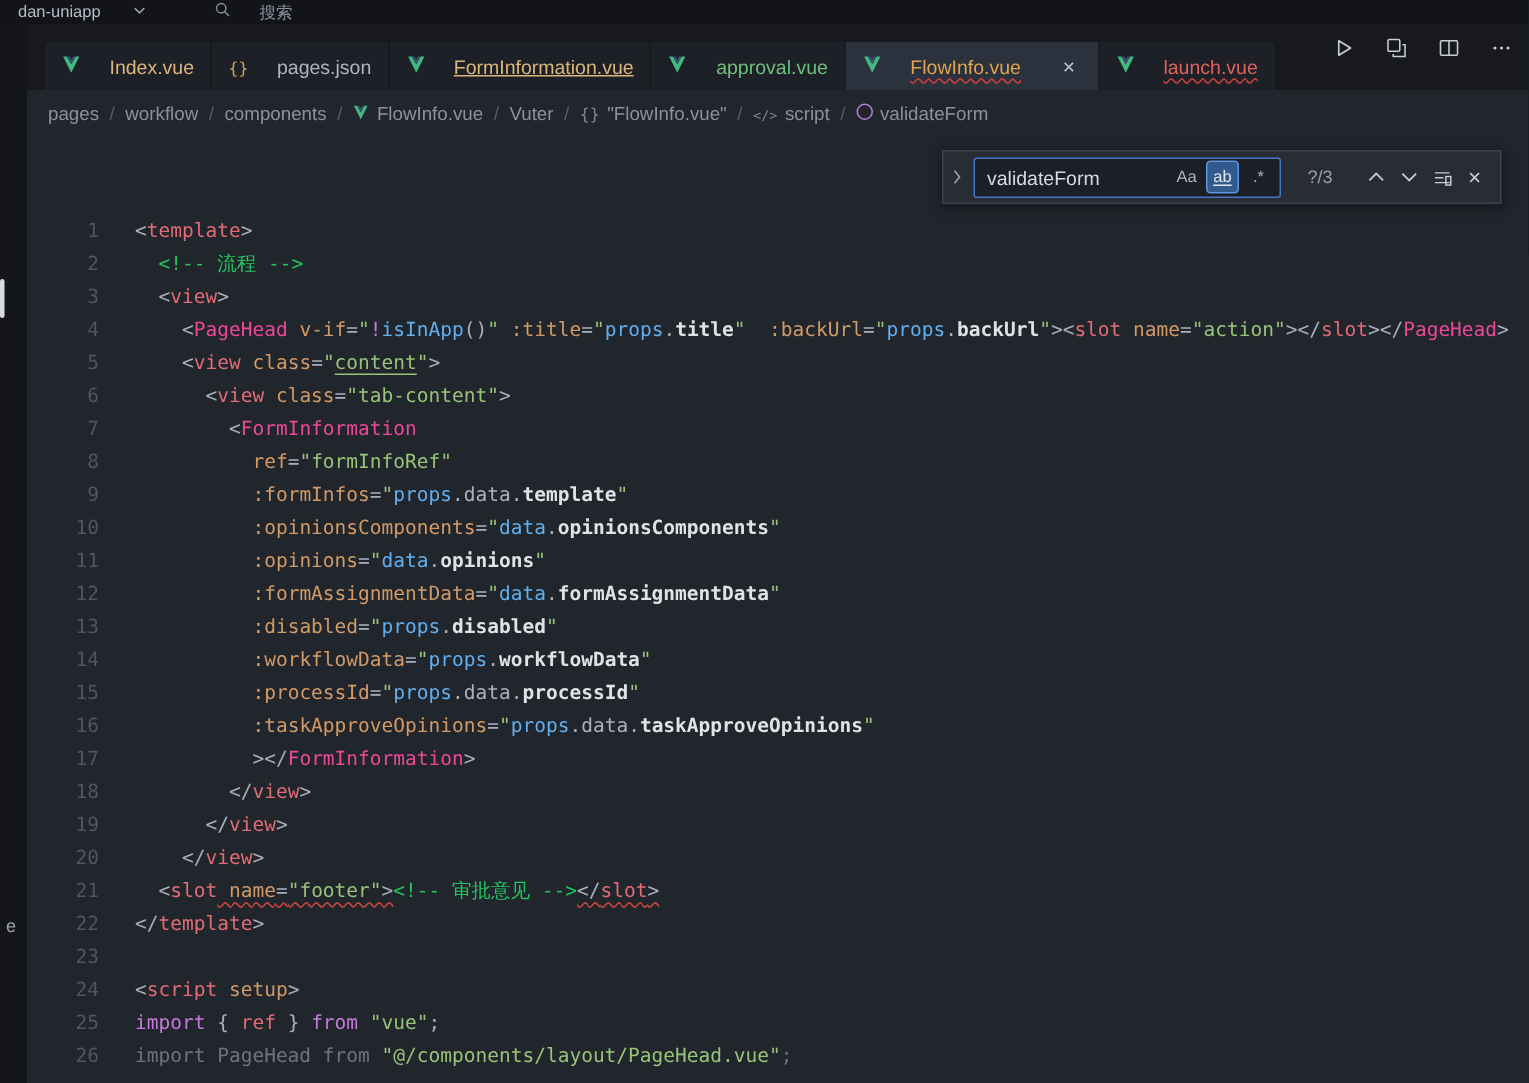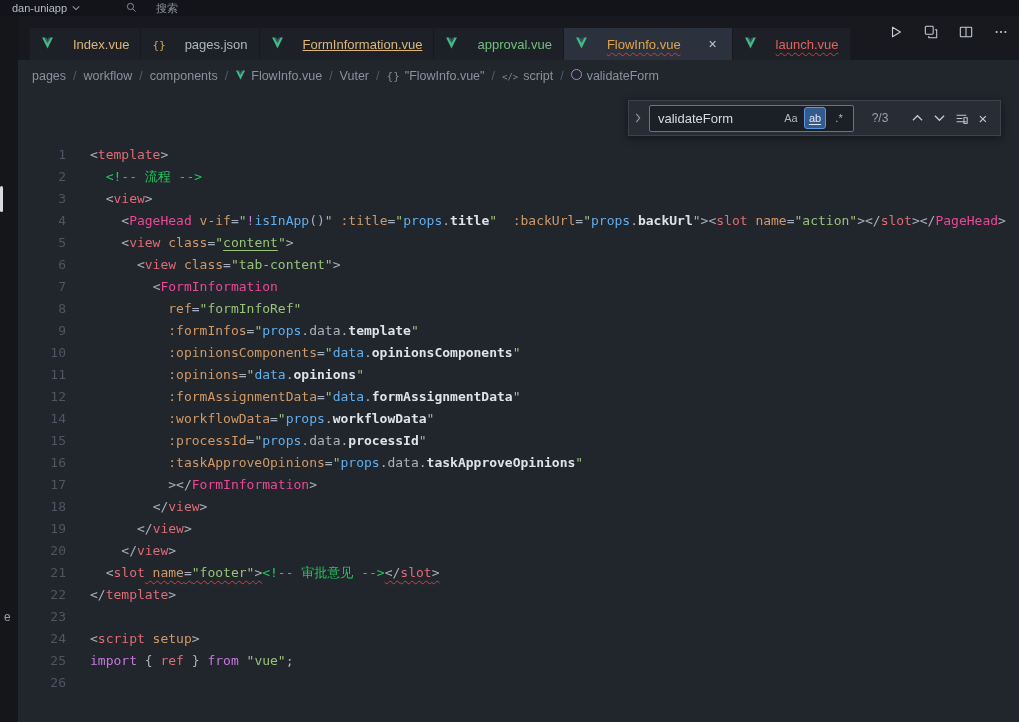--- a/index.html
+++ b/index.html
@@ -1,21 +1,21 @@
 <!DOCTYPE html>
 <html><head>
 <meta charset="utf-8">
 <style>
   html,body{margin:0;padding:0}
   body{width:1019px;height:722px;background:#16181d;overflow:hidden;position:relative;
        font-family:"Liberation Sans",sans-serif;-webkit-font-smoothing:antialiased;color:#aab2bd}
   
   .titlebar{position:absolute;top:0;left:0;right:0;height:16px;background:#121419;
             display:flex;align-items:center;font-size:11px;color:#b7bdc6;z-index:5}
-  .proj{display:flex;align-items:center;gap:5px;padding-left:12px;cursor:pointer}
+  .proj{display:flex;align-items:center;gap:22px;padding-left:12px;cursor:pointer}
   .tb-search{display:flex;align-items:center;gap:19px;margin-left:46px;color:#8b929c;cursor:pointer}
   
   .leftstrip{position:absolute;top:16px;left:0;bottom:0;width:18px;background:#14161a;z-index:4}
   .act-ind{position:absolute;left:0;top:170px;width:3px;height:26px;background:#d8dbe0;border-radius:2px}
   .strip-e{position:absolute;left:4px;top:594px;font-size:12px;color:#9aa0a8}
   
   .main{position:absolute;top:16px;left:18px;right:0;bottom:0}
   .tabstrip{height:44px;background:#17191e;display:flex;align-items:flex-end;padding-left:12px;position:relative}
   .tab{display:flex;align-items:center;gap:19px;height:32px;padding:0 11px;background:#1d2127;
        margin-right:1px;font-size:13px;cursor:pointer;white-space:nowrap}
@@ -240,20 +240,24 @@
       </div>
       <div class="line">
         <span class="ln">11</span>
         <span class="code">          <span class="tk-a">:opinions</span><span class="tk-p">=</span><span class="tk-q">"</span><span class="tk-i">data</span><span class="tk-p">.</span><span class="tk-prb">opinions</span><span class="tk-q">"</span></span>
       </div>
       <div class="line">
         <span class="ln">12</span>
         <span class="code">          <span class="tk-a">:formAssignmentData</span><span class="tk-p">=</span><span class="tk-q">"</span><span class="tk-i">data</span><span class="tk-p">.</span><span class="tk-prb">formAssignmentData</span><span class="tk-q">"</span></span>
       </div>
       <div class="line">
+        <span class="ln">13</span>
+        <span class="code">          <span class="tk-a">:disabled</span><span class="tk-p">=</span><span class="tk-q">"</span><span class="tk-i">props</span><span class="tk-p">.</span><span class="tk-prb">disabled</span><span class="tk-q">"</span></span>
+      </div>
+      <div class="line">
         <span class="ln">14</span>
         <span class="code">          <span class="tk-a">:workflowData</span><span class="tk-p">=</span><span class="tk-q">"</span><span class="tk-i">props</span><span class="tk-p">.</span><span class="tk-prb">workflowData</span><span class="tk-q">"</span></span>
       </div>
       <div class="line">
         <span class="ln">15</span>
         <span class="code">          <span class="tk-a">:processId</span><span class="tk-p">=</span><span class="tk-q">"</span><span class="tk-i">props</span><span class="tk-p">.</span><span class="tk-pr">data</span><span class="tk-p">.</span><span class="tk-prb">processId</span><span class="tk-q">"</span></span>
       </div>
       <div class="line">
         <span class="ln">16</span>
         <span class="code">          <span class="tk-a">:taskApproveOpinions</span><span class="tk-p">=</span><span class="tk-q">"</span><span class="tk-i">props</span><span class="tk-p">.</span><span class="tk-pr">data</span><span class="tk-p">.</span><span class="tk-prb">taskApproveOpinions</span><span class="tk-q">"</span></span>
@@ -289,20 +293,21 @@
       <div class="line">
         <span class="ln">24</span>
         <span class="code"><span class="tk-p">&lt;</span><span class="tk-t">script</span><span class="tk-a"> setup</span><span class="tk-p">&gt;</span></span>
       </div>
       <div class="line">
         <span class="ln">25</span>
         <span class="code"><span class="tk-k">import</span><span class="tk-n"> { </span><span class="tk-t">ref</span><span class="tk-n"> } </span><span class="tk-k">from</span><span class="tk-n"> </span><span class="tk-q">"vue"</span><span class="tk-n">;</span></span>
       </div>
       <div class="line">
         <span class="ln">26</span>
+        <span class="code"><span class="tk-d">import PageHead from </span><span class="tk-q">"@/components/layout/PageHead.vue"</span><span class="tk-d">;</span></span>
       </div>
     </div>
 </div>
 
 <div class="find">
   <div class="find-collapse">
     <svg width="8" height="10" viewBox="0 0 8 12">
         <path d="M2 1l4 5-4 5" stroke="#9aa2ad" fill="none" stroke-width="1.3"></path>
       </svg>
   </div>

